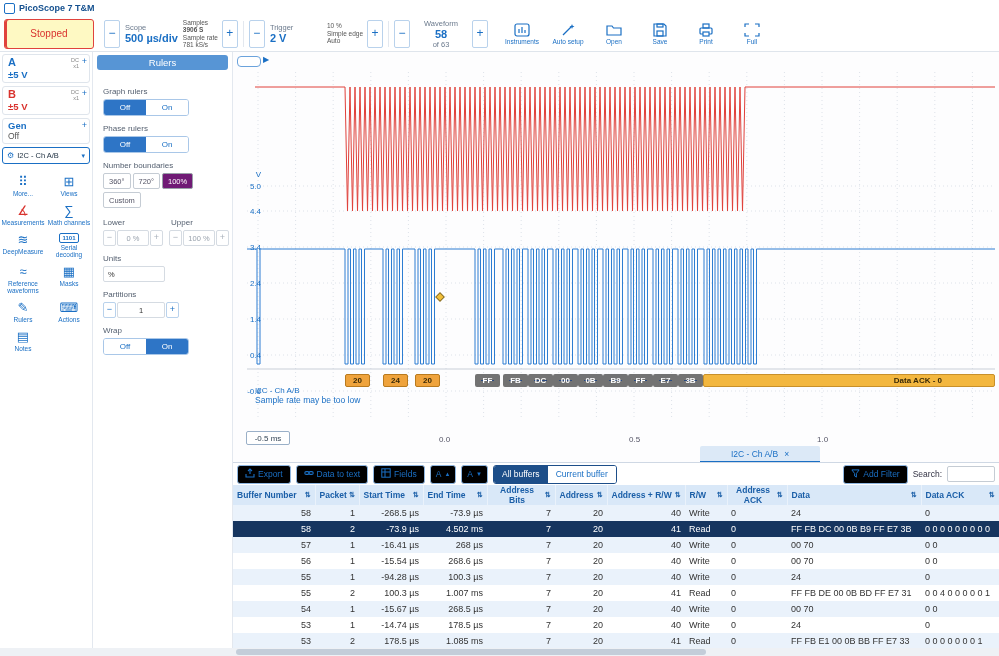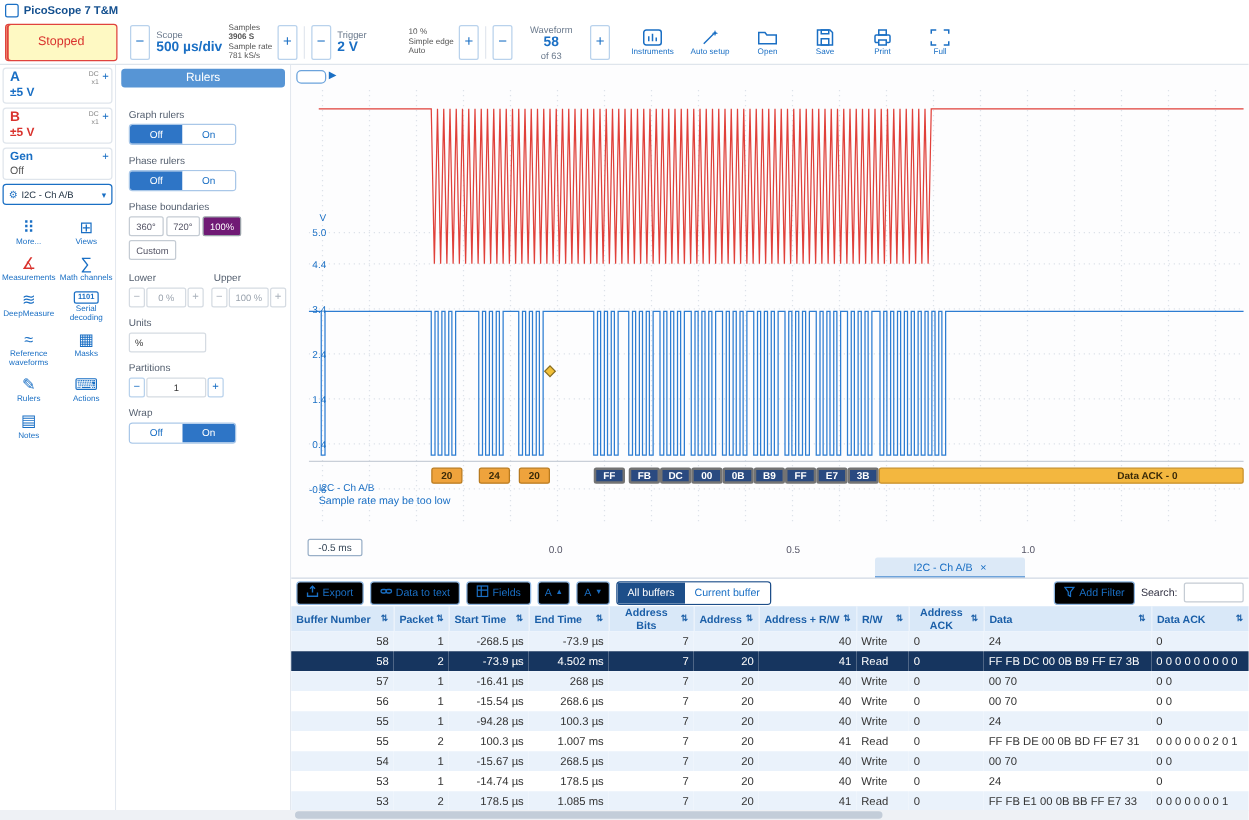--- a/index.html
+++ b/index.html
@@ -65,21 +65,21 @@
   
   .graph{left:233px;top:52px;width:766px;height:410px;background:#fdfdfe;box-sizing:border-box;}
   .ovw{position:absolute;left:4px;top:4px;width:22px;height:9px;border:1px solid #6ba3dc;border-radius:4px;background:#fff;}
   .ovtri{position:absolute;left:30px;top:3px;color:#1a6fc4;font-size:8px;}
   #plot{position:absolute;left:14px;top:12px;}
   .ylab{position:absolute;left:6px;font-size:8px;color:#1a6fc4;width:22px;text-align:right;}
   .xlab{position:absolute;top:383px;font-size:8px;color:#556;}
   .xbox{position:absolute;left:13px;top:379px;width:42px;height:12px;border:1px solid #9ab0c8;background:#fff;font-size:8px;color:#345;display:flex;align-items:center;justify-content:center;border-radius:2px;}
   .chip{position:absolute;top:322px;width:25px;height:13px;border-radius:2px;font-size:8px;font-weight:bold;display:flex;align-items:center;justify-content:center;box-sizing:border-box;}
   .chip-a{background:#efa33c;border:1px solid #b97a1e;color:#3a2a08;}
-  .chip-d{background:#2a4a80;border:2px solid #737373;color:#fff;}
+  .chip-d{background:#2a4a80;border:6px solid #737373;color:#fff;}
   .ackbar{position:absolute;left:470px;top:322px;width:292px;height:13px;background:#f3b73f;border:1px solid #c8902a;border-radius:2px;font-size:8px;color:#3a2a08;font-weight:bold;display:flex;align-items:center;justify-content:flex-end;padding-right:52px;box-sizing:border-box;}
   .warn{position:absolute;left:22px;top:334px;color:#1a6fc4;}
   .warn .w1{font-size:8px;}
   .warn .w2{font-size:8.5px;}
   .dtab{position:absolute;left:467px;top:394px;width:120px;height:15px;background:#dce9f7;border-bottom:2px solid #1a6fc4;display:flex;align-items:center;justify-content:center;gap:6px;font-size:8.5px;color:#1a6fc4;border-radius:2px 2px 0 0;}
   
   .bottom{left:233px;top:462px;width:766px;height:186px;background:#fff;border-top:1px solid #cfd8e4;box-sizing:border-box;}
   .btoolbar{height:22px;display:flex;align-items:center;gap:5px;padding:0 4px;}
   .bbtn{height:17px;border:1px solid #8fb6e0;border-radius:3px;background:#000000;color:#1a6fc4;font-size:8.5px;display:flex;align-items:center;gap:3px;padding:0 7px;white-space:nowrap;}
   .seg{display:flex;height:17px;border:1px solid #1d4e89;border-radius:3px;overflow:hidden;font-size:8.5px;}
@@ -304,21 +304,21 @@
       <span class="tg sel">Off</span>
       <span class="tg">On</span>
     </div>
 
     <div class="plabel">Phase rulers</div>
     <div class="toggle">
       <span class="tg sel">Off</span>
       <span class="tg">On</span>
     </div>
 
-    <div class="plabel">Phase boundaries</div>
+    <div class="plabel">Number boundaries</div>
     <div class="presetrow">
       <span class="pbtn">360°</span>
       <span class="pbtn">720°</span>
       <span class="pbtn dark">100%</span>
     </div>
     <div class="presetrow" style="margin-top:3px">
       <span class="pbtn">Custom</span>
     </div>
 
     <div class="lu">
@@ -641,21 +641,21 @@
           <td class="num">55</td>
           <td class="num">2</td>
           <td class="num">100.3 µs</td>
           <td class="num">1.007 ms</td>
           <td class="num">7</td>
           <td class="num">20</td>
           <td class="num">41</td>
           <td>Read</td>
           <td>0</td>
           <td>FF FB DE 00 0B BD FF E7 31</td>
-          <td>0 0 0 0 0 0 2 0 1</td>
+          <td>0 0 4 0 0 0 0 0 1</td>
         </tr>
         <tr class="r-alt">
           <td class="num">54</td>
           <td class="num">1</td>
           <td class="num">-15.67 µs</td>
           <td class="num">268.5 µs</td>
           <td class="num">7</td>
           <td class="num">20</td>
           <td class="num">40</td>
           <td>Write</td>

